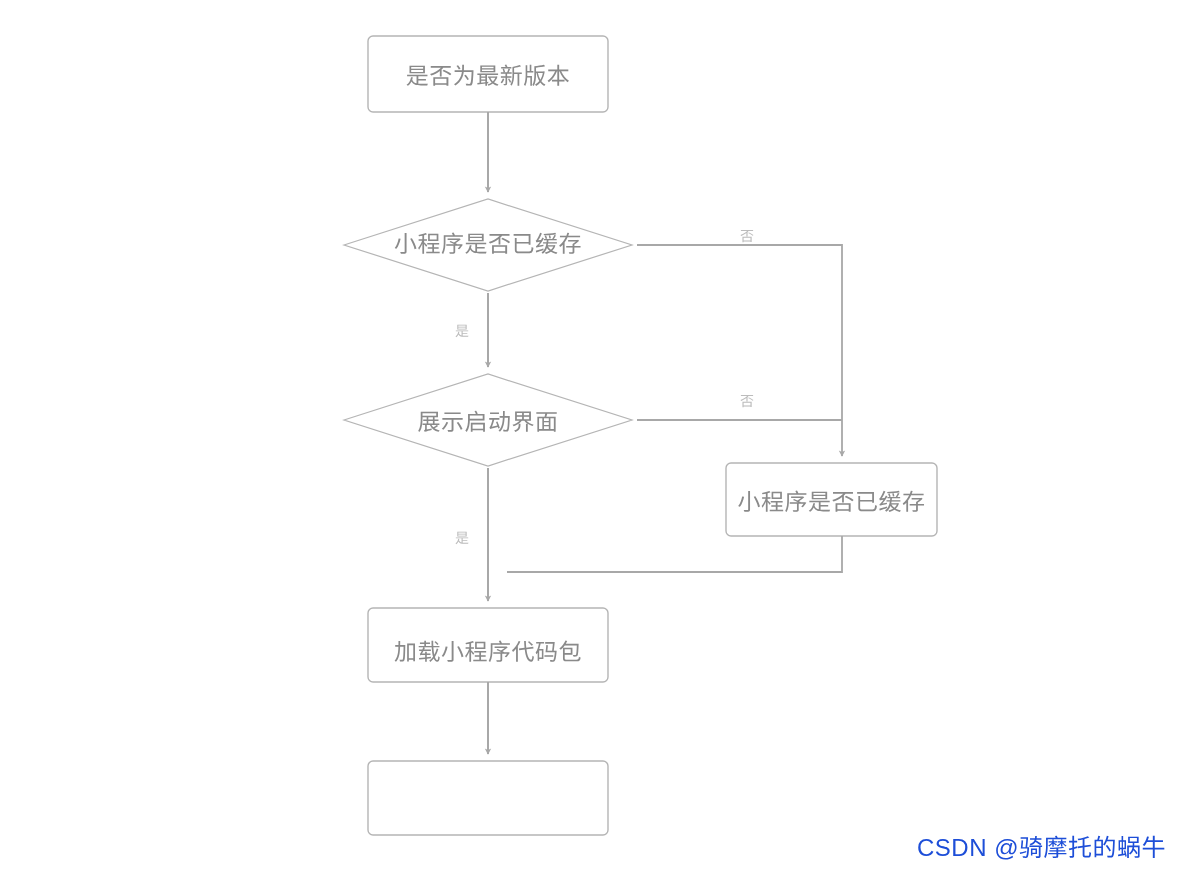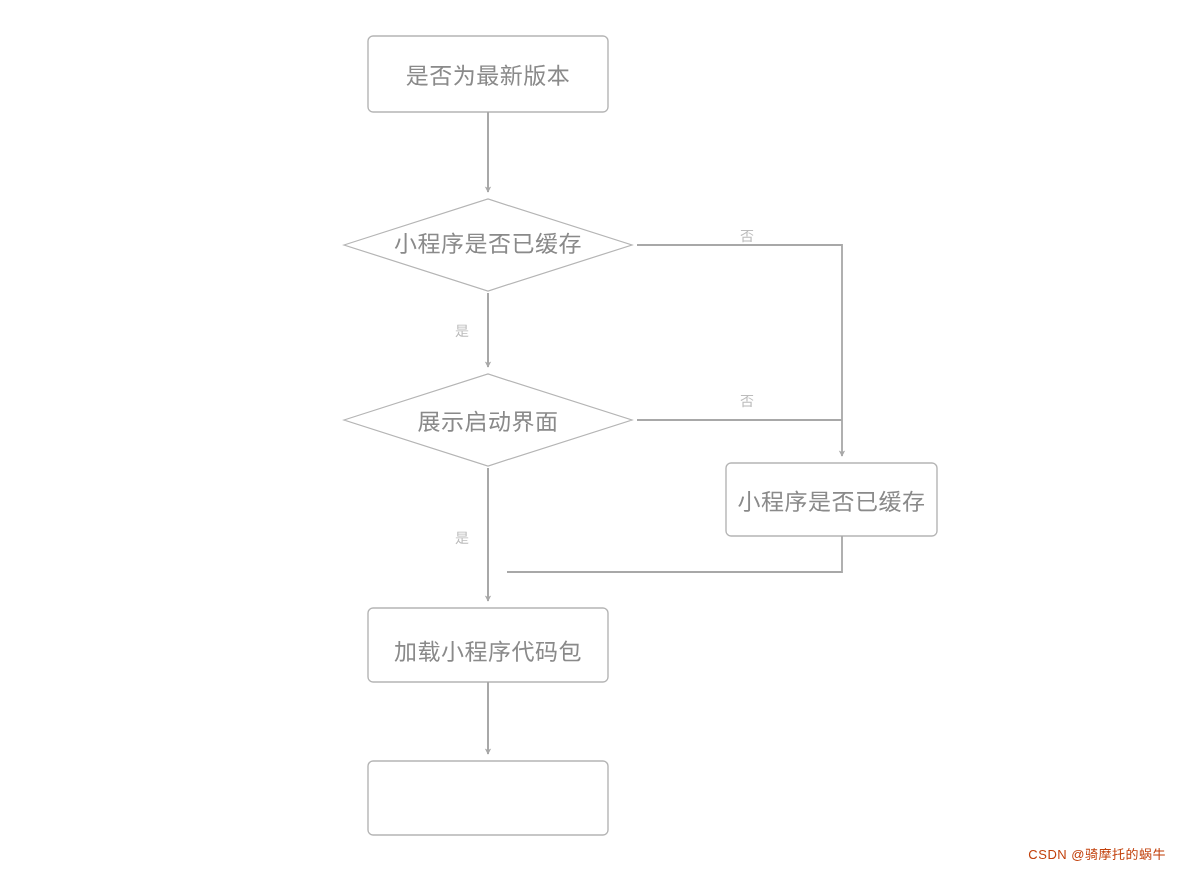--- a/index.html
+++ b/index.html
@@ -44,22 +44,22 @@
     color: #bcbcbc;
     font-size: 14px;
     font-family: "Liberation Sans", "DejaVu Sans", sans-serif;
     white-space: nowrap;
     pointer-events: none;
   }
   .watermark {
     position: absolute;
     right: 12px;
     bottom: 10px;
-    color: #c2410c;
-    font-size: 13px;
+    color: #1d4ed8;
+    font-size: 24px;
     font-family: "Liberation Sans", "DejaVu Sans", sans-serif;
     letter-spacing: 0.5px;
     white-space: nowrap;
   }
 </style>
 </head>
 <body>
 
 <div id="flow-canvas">
 

